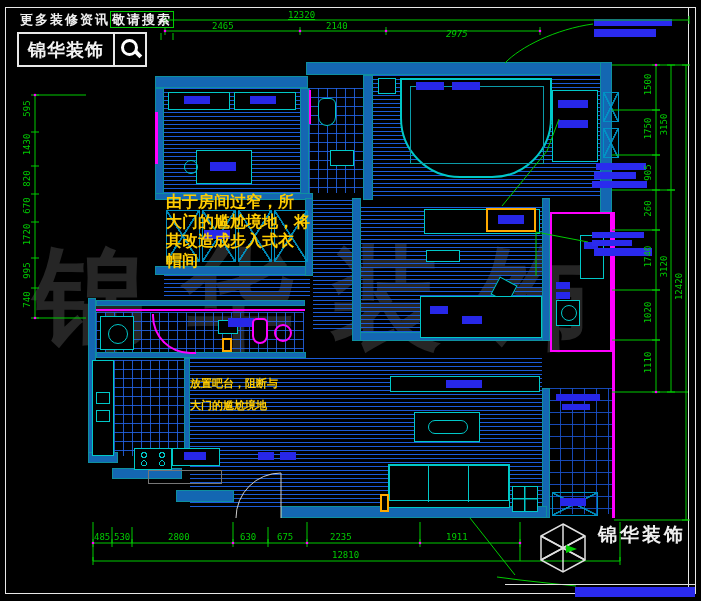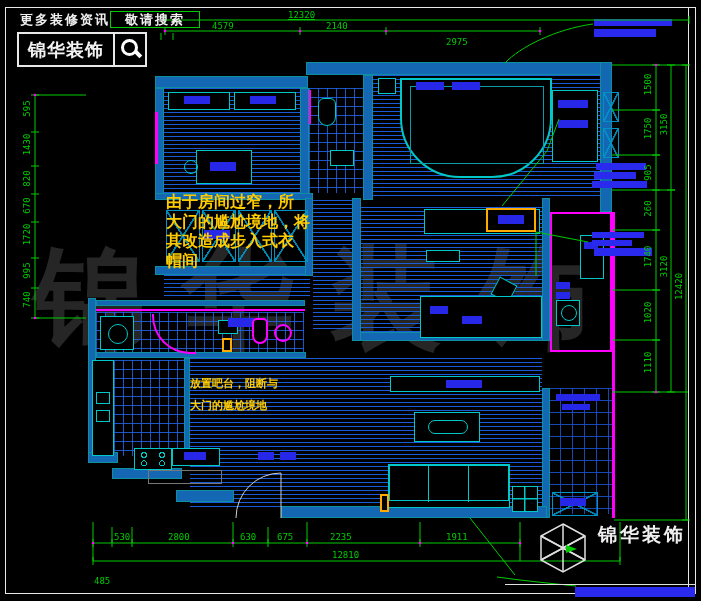--- a/index.html
+++ b/index.html
@@ -28,21 +28,21 @@
   .orange{box-sizing:border-box;border:2px solid #ffaa00;background:#000;z-index:5;}
   .dim{position:absolute;color:#00cc00;font-size:9px;line-height:9px;z-index:7;
        font-family:"DejaVu Sans Mono","Liberation Mono",monospace;}
   .dimv{position:absolute;width:30px;text-align:center;color:#00cc00;font-size:9px;line-height:9px;
        transform:rotate(-90deg);z-index:7;font-family:"DejaVu Sans Mono","Liberation Mono",monospace;}
   .note{position:absolute;color:#ffcc00;font-weight:bold;z-index:8;white-space:pre;}
   #watermark{position:absolute;left:34px;top:224px;font-size:112px;font-weight:bold;
        color:#262626;letter-spacing:36px;z-index:1;white-space:nowrap;}
   #hdr-tagline{position:absolute;left:20px;top:11px;color:#f0f0f0;font-size:13px;font-weight:bold;
        letter-spacing:2px;z-index:9;}
-  #hdr-tagline .g{border:1px solid #00cc00;padding:0 14px;}
+  #hdr-tagline .g{border:1px solid #00cc00;padding:0 1px;}
   #brandbox{position:absolute;left:17px;top:32px;width:126px;height:31px;border:2px solid #e8e8e8;
        display:flex;align-items:center;z-index:9;background:#000;}
   #brandbox .txt{flex:1;color:#f2f2f2;font-size:18px;font-weight:bold;text-align:center;letter-spacing:1px;}
   #brandbox .sep{width:2px;height:100%;background:#e8e8e8;}
   #brandbox .ic{width:30px;height:100%;position:relative;}
   .lens{position:absolute;left:6px;top:5px;width:11px;height:11px;border:3px solid #fff;border-radius:50%;}
   .handle{position:absolute;left:19px;top:18px;width:8px;height:4px;background:#fff;transform:rotate(45deg);}
   #logo-text1,#logo-text2{position:absolute;color:#f0f0f0;font-size:19px;font-weight:bold;letter-spacing:3px;z-index:9;}
   #logo-url{position:absolute;color:#f0f0f0;font-size:10.5px;font-weight:bold;letter-spacing:1.5px;z-index:9;}
   .circ{position:absolute;border:1px solid #00c8c8;border-radius:50%;}
@@ -233,25 +233,25 @@
         <circle cx="420" cy="543" r="1.3"></circle>
         <circle cx="520" cy="543" r="1.3"></circle>
       <circle cx="35" cy="95" r="1.3"></circle>
         <circle cx="35" cy="318" r="1.3"></circle>
         <circle cx="656" cy="65" r="1.3"></circle>
         <circle cx="656" cy="392" r="1.3"></circle>
     </g>
   </svg>
 
   <div class="dim" style="left:288px;top:11px;text-decoration:underline;">12320</div>
-  <div class="dim" style="left:212px;top:22px;">4579</div>
+  <div class="dim" style="left:212px;top:22px;">2465</div>
   <div class="dim" style="left:326px;top:22px;">2140</div>
-  <div class="dim" style="left:446px;top:38px;">2975</div>
-
-  <div class="dim" style="left:94px;top:533px;margin-top:44px;">485</div>
+  <div class="dim" style="left:446px;top:30px;font-style:italic;">2975</div>
+
+  <div class="dim" style="left:94px;top:533px;">485</div>
   <div class="dim" style="left:114px;top:533px;">530</div>
   <div class="dim" style="left:168px;top:533px;">2800</div>
   <div class="dim" style="left:240px;top:533px;">630</div>
   <div class="dim" style="left:277px;top:533px;">675</div>
   <div class="dim" style="left:330px;top:533px;">2235</div>
   <div class="dim" style="left:446px;top:533px;">1911</div>
   <div class="dim" style="left:332px;top:551px;">12810</div>
 
   <div class="dimv" style="left:12px;top:104px;">595</div>
   <div class="dimv" style="left:12px;top:140px;">1430</div>

